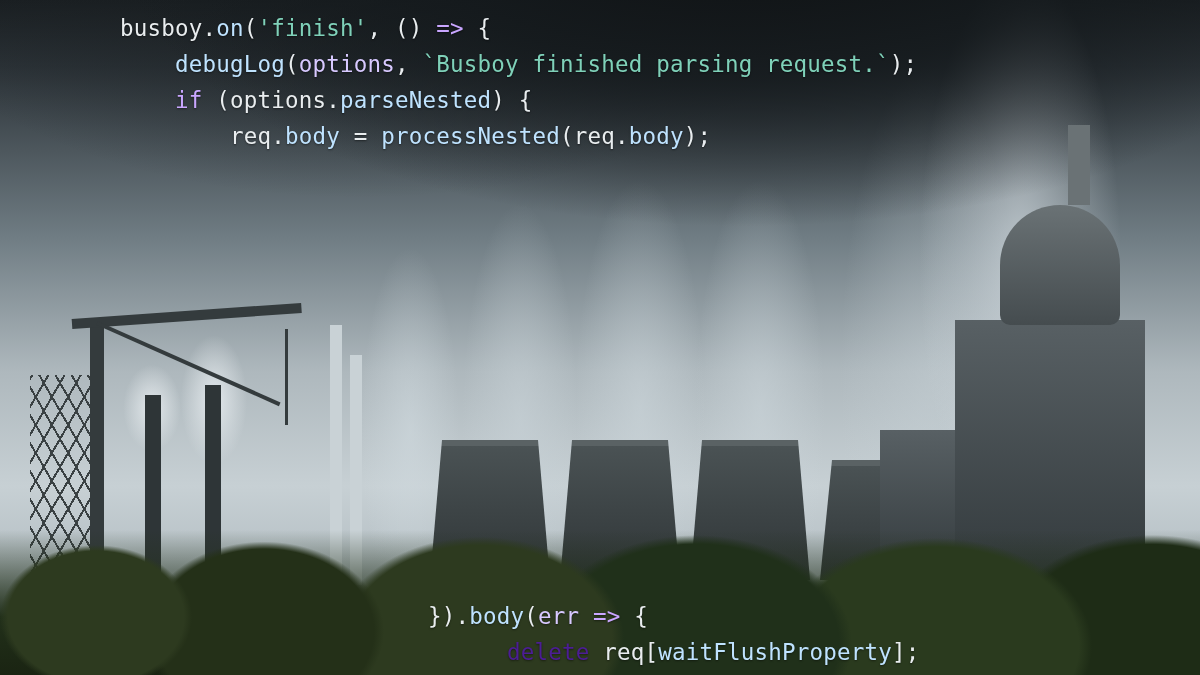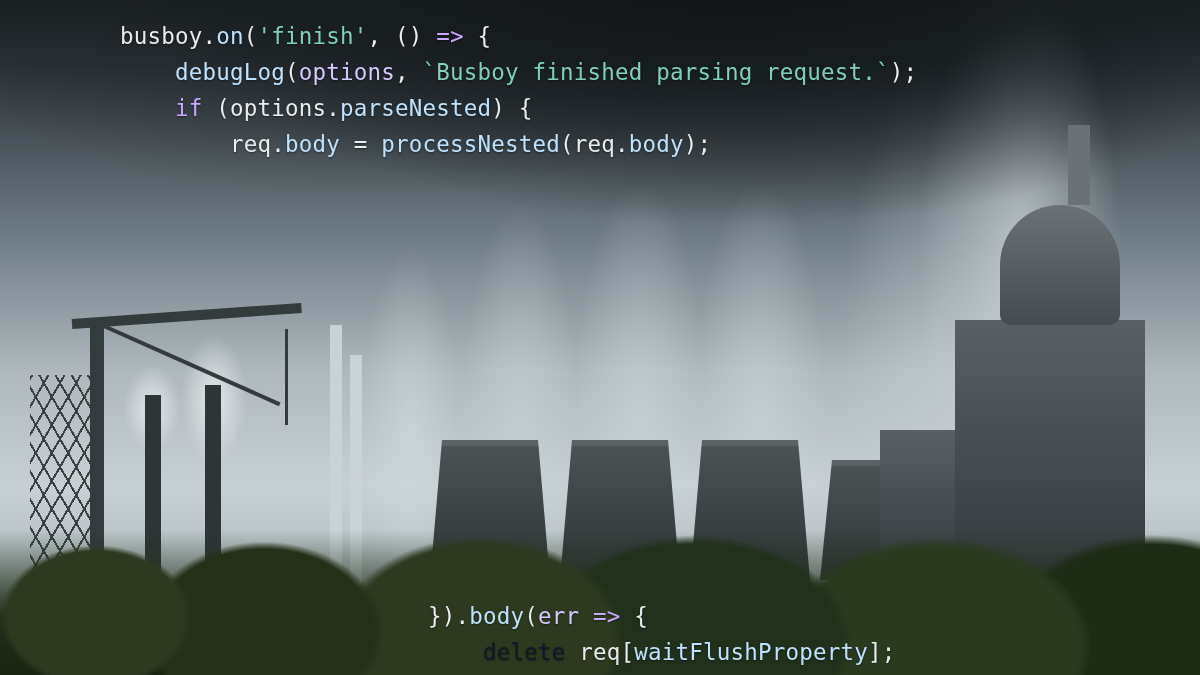--- a/index.html
+++ b/index.html
@@ -88,29 +88,29 @@
 
   
   .code {
     position: absolute;
     font-size: 22.5px;
     line-height: 36px;
     letter-spacing: 0.2px;
     white-space: pre;
     text-shadow: 0 1px 2px rgba(0,0,0,0.45);
   }
-  .code.top    { left: 120px; top: 18px; }
+  .code.top    { left: 120px; top: 10px; }
   .code.bottom { left: 428px; top: 598px; }
   .tok-ident   { color: #e9edef; }
   .tok-prop    { color: #bfe3ff; }
   .tok-call    { color: #bfe3ff; }
   .tok-param   { color: #d8c9ff; }
   .tok-punc    { color: #e9edef; }
   .tok-keyword { color: #c9a6ff; }
-  .tok-keyword2{ color: #0f172a; }
+  .tok-keyword2{ color: #4c1d95; margin-left: 24px; }
   .tok-string  { color: #7fd1b9; }
 </style>
 </head>
 <body>
 
 <div class="bg"></div>
 
 <div class="silhouettes">
   <div class="sil lattice"></div>
   <div class="sil crane-mast"></div>

